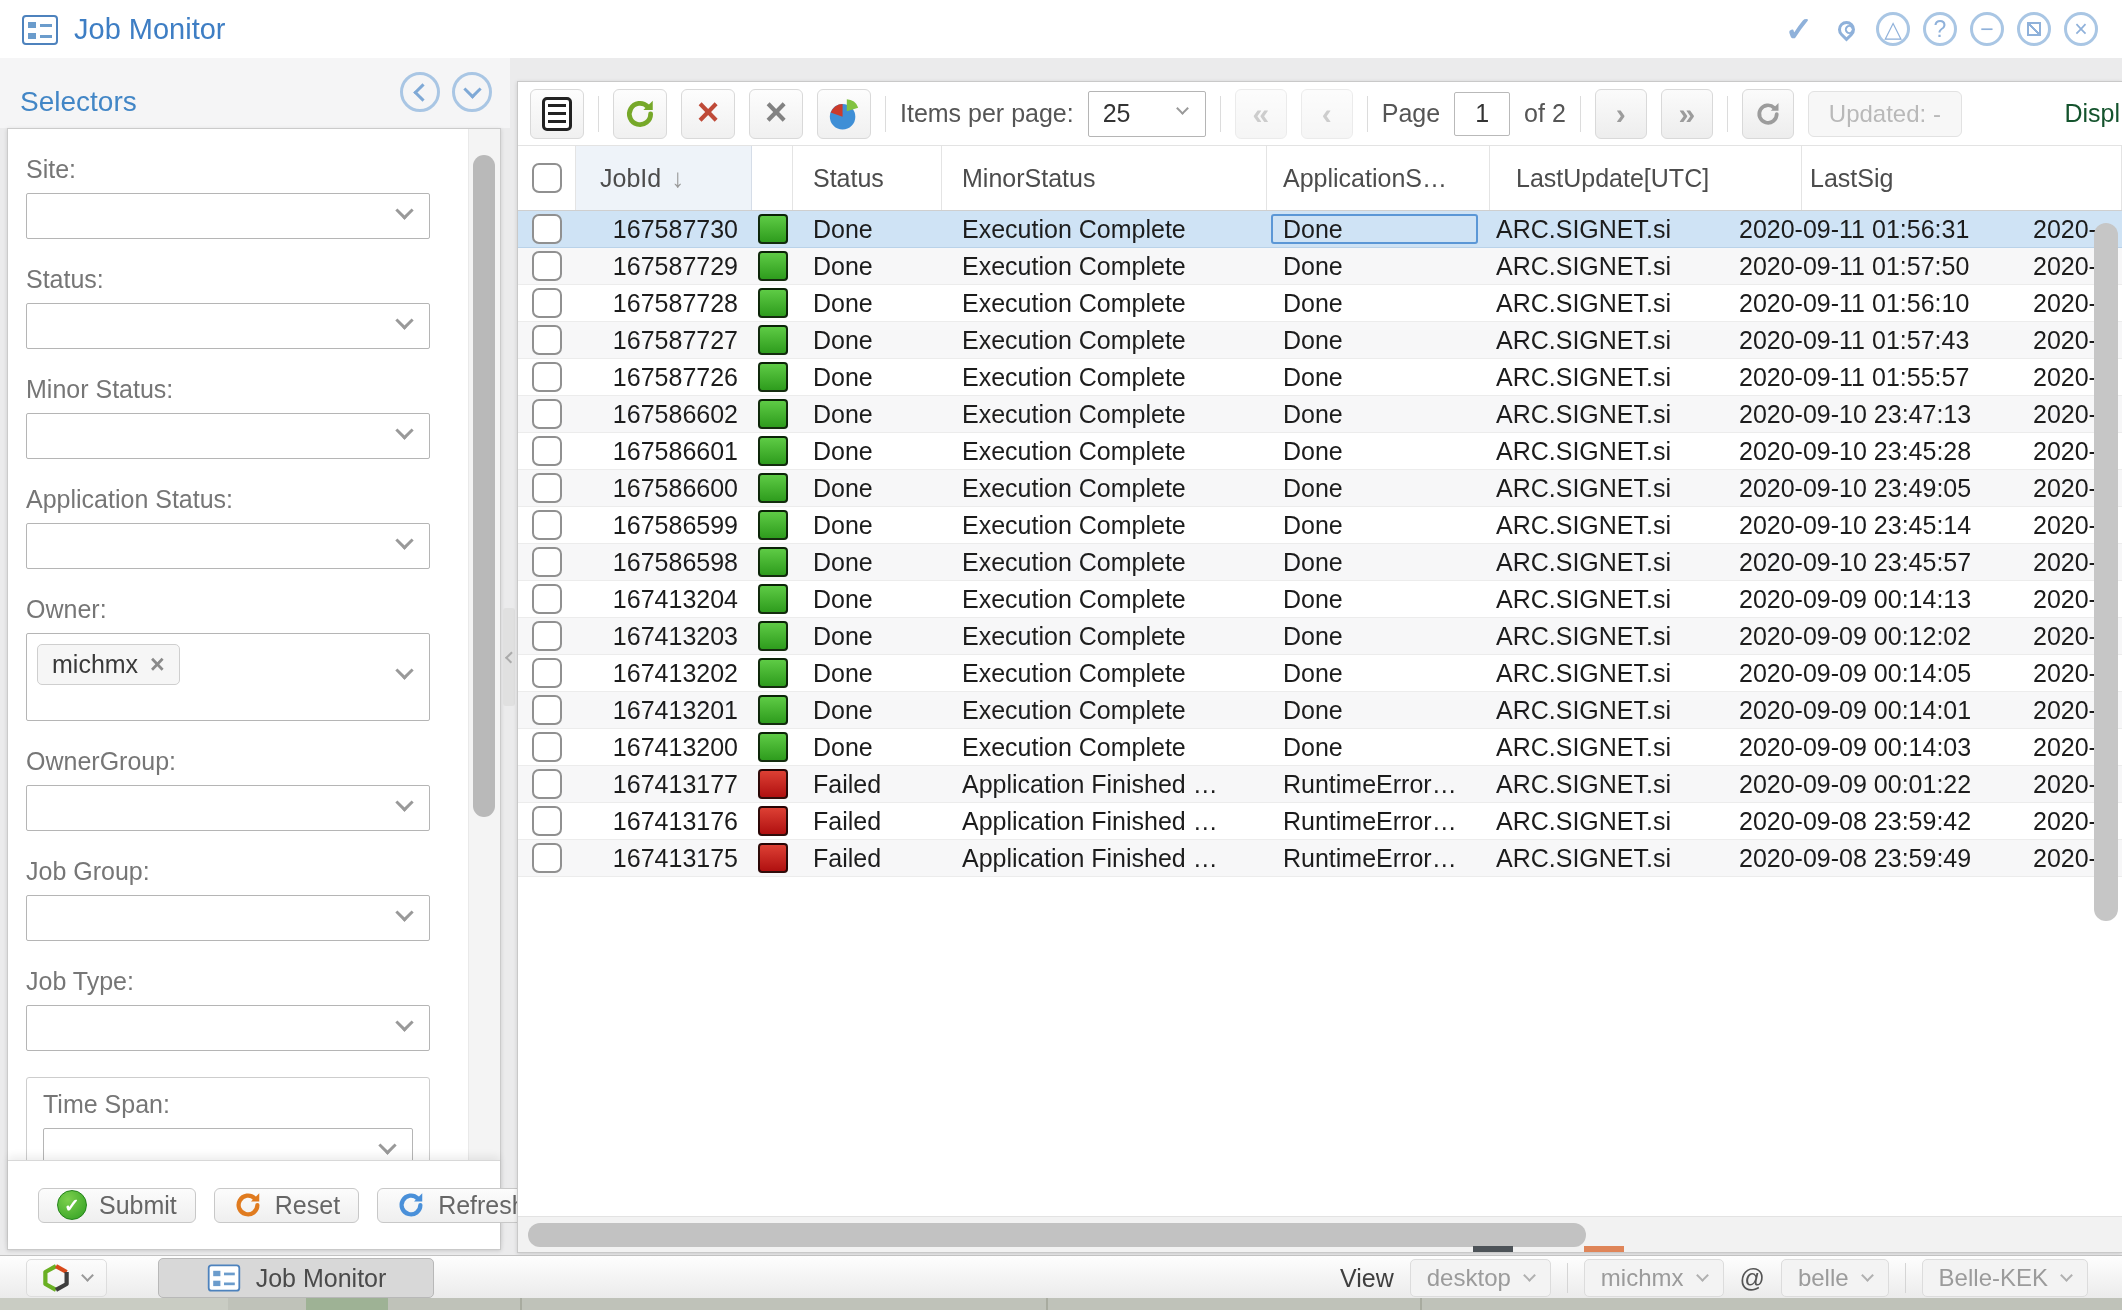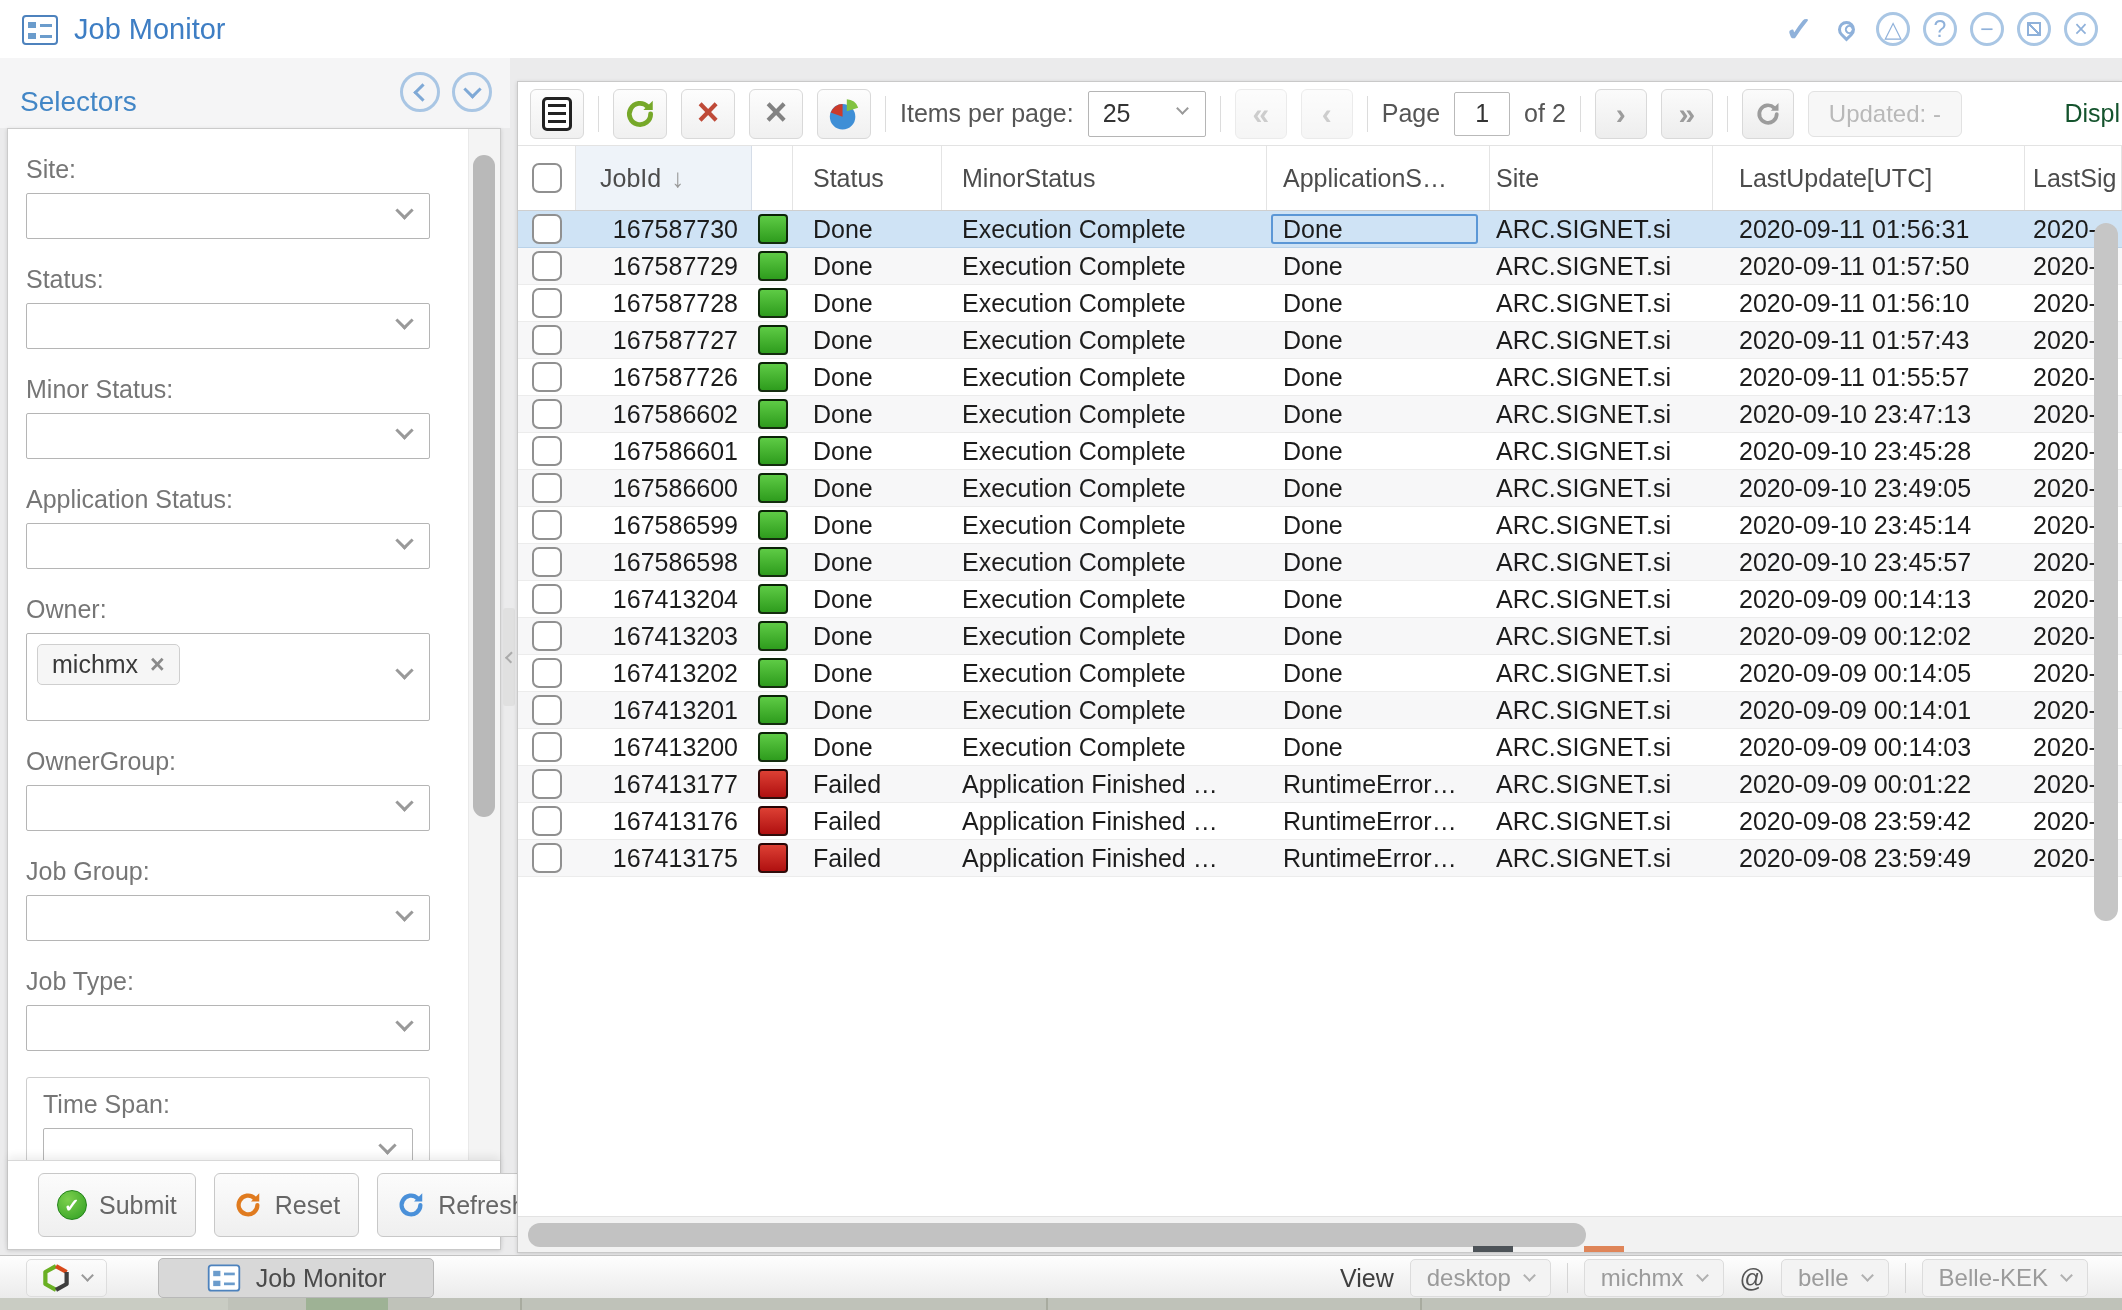--- a/index.html
+++ b/index.html
@@ -45,21 +45,21 @@
   .combo.tall .chev{top:36px}
   .tag{display:inline-flex;align-items:center;gap:12px;margin:10px 0 0 10px;padding:5px 14px;
        border:1px solid #cfcfcf;border-radius:5px;background:#f6f6f6;font-size:25px;color:#3a3a3a}
   .tagx{font-style:normal;color:#8a8a8a;font-size:25px;font-weight:bold;line-height:1}
   .tagx::before{content:"×"}
   .tsgroup{margin-top:22px;border:1px solid #cdcdcd;border-radius:3px;padding:12px 16px 16px 16px}
   .lscroll{position:absolute;right:0;top:0;width:32px;height:100%;background:#f4f4f4;border-left:1px solid #e9e9e9}
   .lthumb{position:absolute;right:5px;top:26px;width:22px;height:662px;background:#b9b9b9;border-radius:11px}
   .panel-footer{position:relative;height:89px;border-top:1px solid #d8d8d8;background:#fff;
                 box-shadow:0 -4px 8px rgba(0,0,0,.07);display:flex;align-items:center;gap:18px;padding-left:30px}
-  .fbtn{display:inline-flex;align-items:center;gap:12px;height:64px;padding:0 18px;border:1px solid #c8c8c8;
+  .fbtn{display:inline-flex;align-items:center;gap:12px;height:35px;padding:0 18px;border:1px solid #c8c8c8;
         border-radius:6px;background:linear-gradient(#fcfcfc,#efefef);color:#666;font-size:25px;
         font-family:"Liberation Sans",sans-serif;cursor:pointer}
   .ic-check{width:30px;height:30px;border-radius:50%;background:radial-gradient(circle at 35% 30%,#7cd04d,#2f9e22);
             border:1px solid #23831a;color:#fff;display:flex;align-items:center;justify-content:center;
             font-size:19px;font-weight:bold;flex:none}
   .ic-check::before{content:"✓"}
   
   .splitter{position:absolute;left:503px;top:608px;width:12px;height:98px;background:#e0e0e0;border-radius:3px;
             display:flex;align-items:center;justify-content:center}
   
@@ -349,23 +349,20 @@
         </span>
         <span class="hcell c3">
           <span>Status</span>
         </span>
         <span class="hcell c4">
           <span>MinorStatus</span>
         </span>
         <span class="hcell c5">
           <span>ApplicationS…</span>
         </span>
-        <span class="hcell c6">
-          <span>Site</span>
-        </span>
         <span class="hcell c7">
           <span>LastUpdate[UTC]</span>
         </span>
         <span class="hcell c8">
           <span>LastSig</span>
         </span>
       </div>
 
     <div class="gbody" id="table-body">
         <div class="trow sel">

